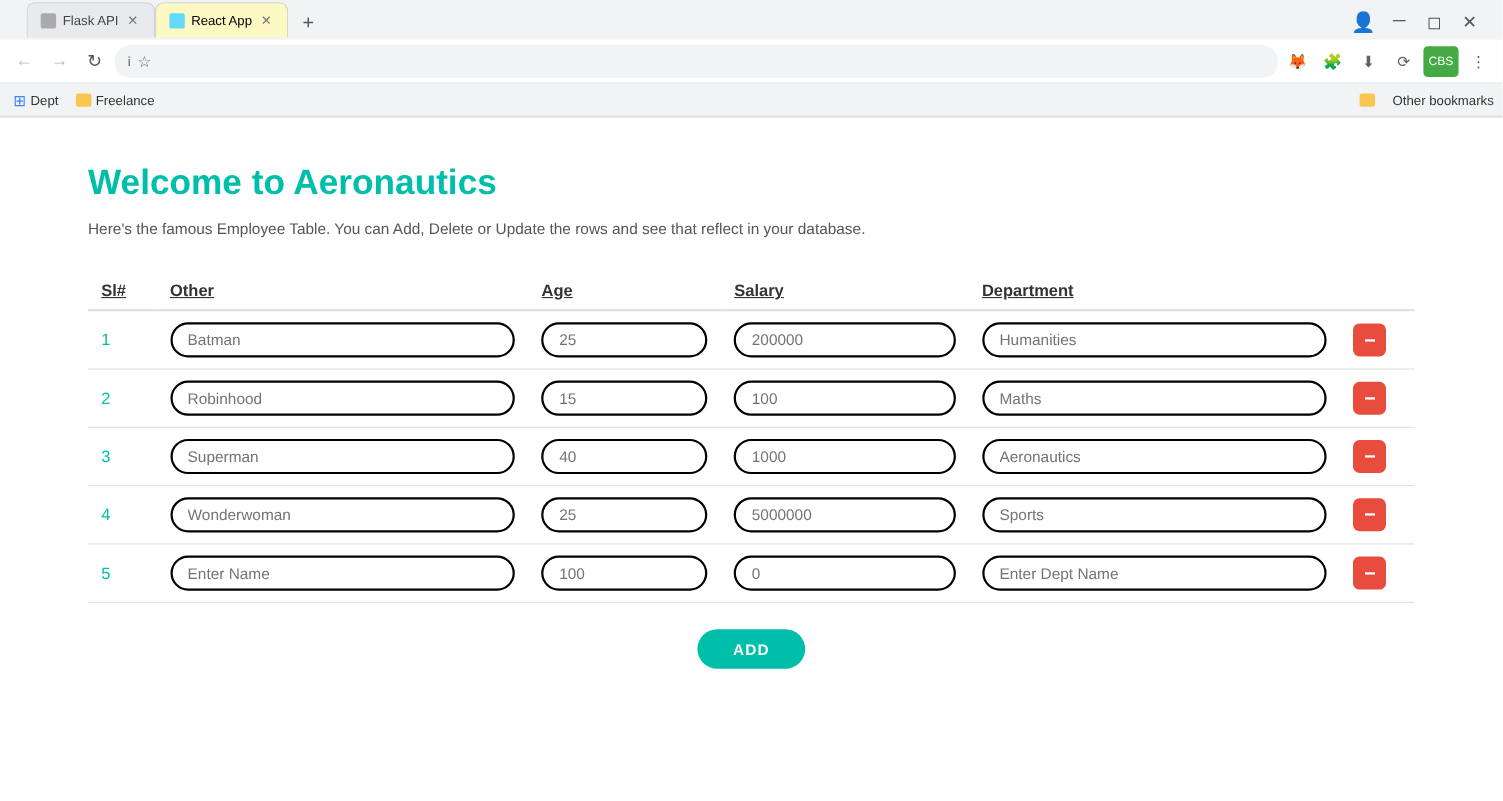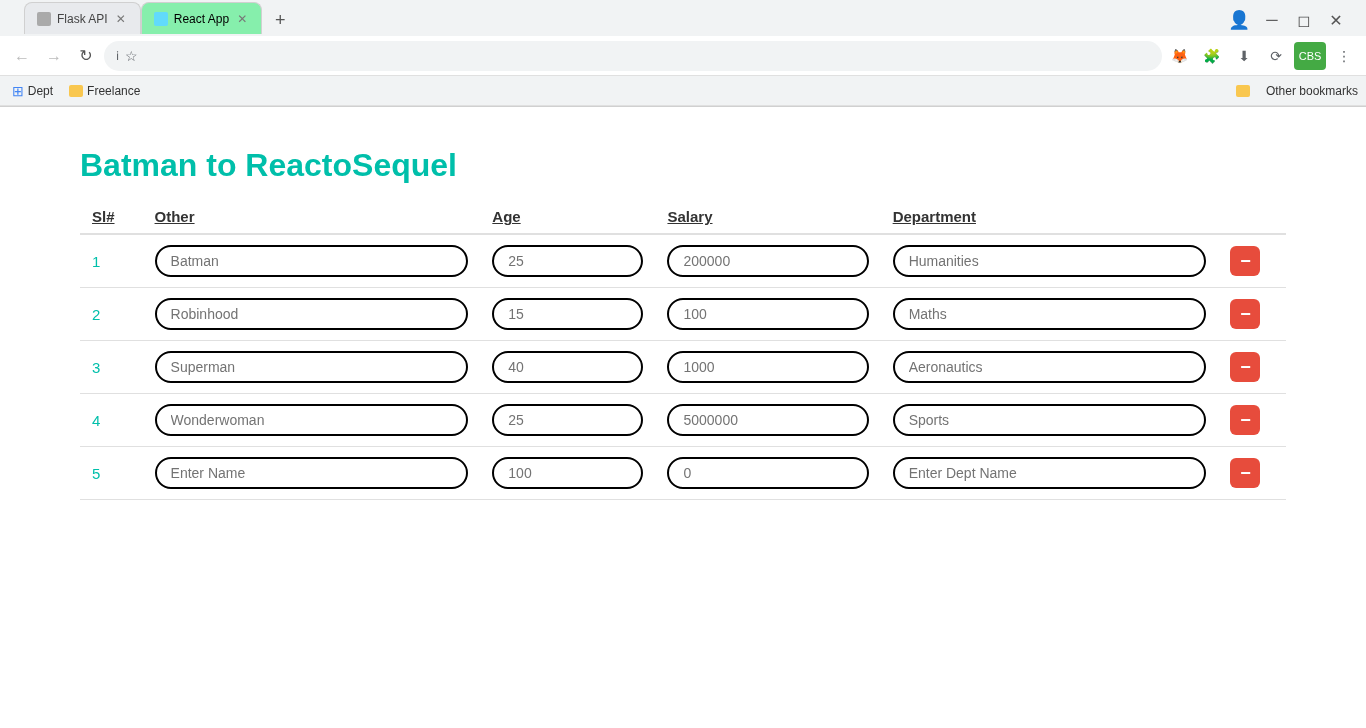--- a/index.html
+++ b/index.html
@@ -37,21 +37,21 @@
       border-radius: 8px 8px 0 0;
       border: 1px solid #d0d0d0;
       border-bottom: none;
       font-size: 12px;
       color: #444;
       cursor: pointer;
       height: 32px;
       max-width: 200px;
     }
     .tab.active {
-      background: #86efac;
+      background: #fef9c3;
       color: #000;
     }
     .tab-icon {
       width: 14px; height: 14px;
       border-radius: 2px;
       background: #5f6368;
       flex-shrink: 0;
     }
     .tab-icon.flask { background: #aaa; }
     .tab-icon.react { background: #61dafb; }
@@ -306,21 +306,22 @@
       <span>Freelance</span>
     </div>
     <div class="bookmarks-right">
       <div class="bookmark-folder"></div>
       <span>Other bookmarks</span>
     </div>
   </div>
 </div>
 
 <div class="page-content">
-  <h1 class="page-title">Batman to ReactoSequel</h1>
+  <h1 class="page-title">Welcome to Aeronautics</h1>
+  <p class="page-description">Here's the famous Employee Table. You can Add, Delete or Update the rows and see that reflect in your database.</p>
 
   <table class="employee-table">
     <thead>
       <tr>
         <th>Sl#</th>
         <th>Other</th>
         <th>Age</th>
         <th>Salary</th>
         <th>Department</th>
         <th></th>
@@ -373,13 +374,16 @@
           <td class="age-col"><input type="text" class="field-input" value="100" style=""></td>
           <td class="salary-col"><input type="text" class="field-input" value="0" style=""></td>
           <td class="dept-col"><input type="text" class="field-input" value="Enter Dept Name" style=""></td>
           <td class="action-col">
             <button class="delete-btn">−</button>
           </td>
         </tr>
       </tbody>
   </table>
 
+  <div class="add-btn-container">
+    <button class="add-btn">ADD</button>
+  </div>
 </div>
 
 </body></html>

